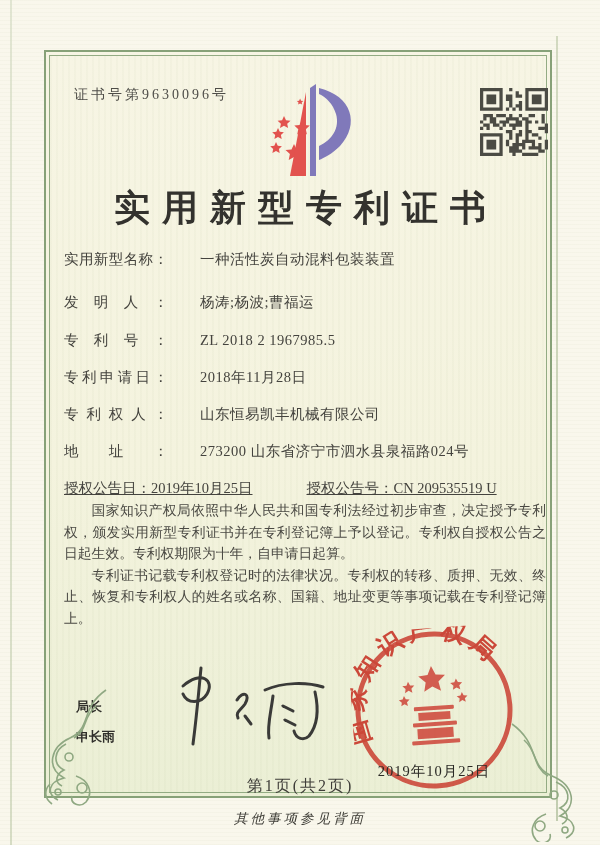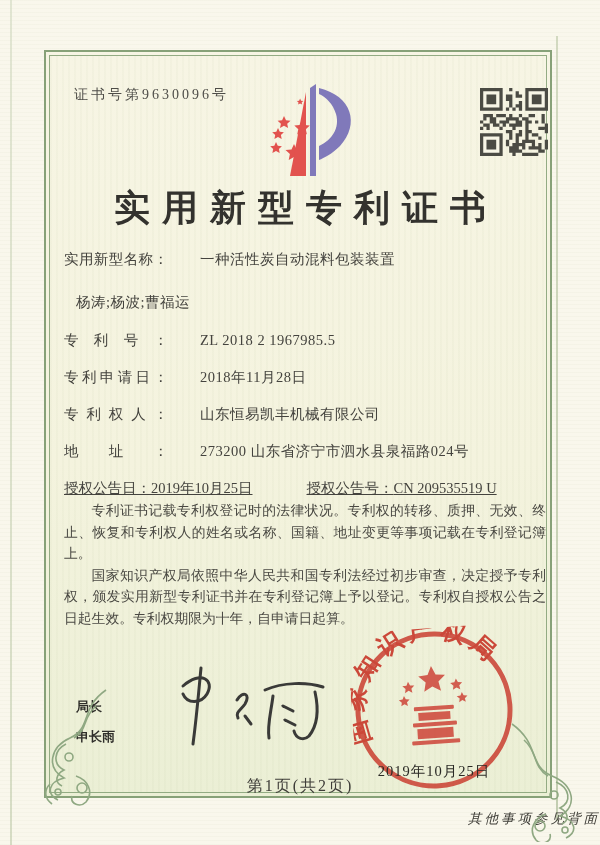--- a/index.html
+++ b/index.html
@@ -65,21 +65,21 @@
   .signature{position:absolute;left:165px;top:660px;width:175px;height:95px;}
 
   .seal{position:absolute;left:352px;top:628px;width:164px;height:164px;transform:rotate(-4deg);opacity:.92;}
   .seal-date{
     position:absolute;left:352px;top:762px;width:164px;text-align:center;
     font-size:14.5px;color:#2a2925;letter-spacing:1px;
   }
 
   .page-info{position:absolute;left:0;right:0;top:776px;text-align:center;
     font-size:16px;letter-spacing:2px;color:#3e3d38;}
-  .footer-note{position:absolute;left:0;right:0;top:810px;text-align:right;
+  .footer-note{position:absolute;left:0;right:0;top:810px;text-align:center;
     font-size:13.5px;font-style:italic;letter-spacing:3px;color:#3c3b35;}
 
   .ornament-bl{position:absolute;left:36px;top:684px;width:86px;height:122px;}
   .ornament-br{position:absolute;left:496px;top:720px;width:94px;height:122px;transform:scaleX(-1);}
 </style>
 </head>
 <body>
 
 <div>
   <div class="paper-texture"></div>
@@ -119,20 +119,21 @@
   </div>
 
   <div class="title">实用新型专利证书</div>
 
   <div class="fields">
     <div class="frow r1">
       <span class="flabel">实用新型名称：</span>
       <span class="fvalue">一种活性炭自动混料包装装置</span>
     </div>
     <div class="frow r2">
+      <span class="flabel">发明人：</span>
       <span class="fvalue">杨涛;杨波;曹福运</span>
     </div>
     <div class="frow r3">
       <span class="flabel">专利号：</span>
       <span class="fvalue">ZL 2018 2 1967985.5</span>
     </div>
     <div class="frow r4">
       <span class="flabel">专利申请日：</span>
       <span class="fvalue">2018年11月28日</span>
     </div>
@@ -147,22 +148,22 @@
   </div>
 
   <div class="grant-row">
     <span>授权公告日：</span>
     <span>2019年10月25日</span>
     <span class="grant-right">授权公告号：</span>
     <span>CN 209535519 U</span>
   </div>
 
   <div class="paragraphs">
+    <p>国家知识产权局依照中华人民共和国专利法经过初步审查，决定授予专利权，颁发实用新型专利证书并在专利登记簿上予以登记。专利权自授权公告之日起生效。专利权期限为十年，自申请日起算。</p>
     <p>专利证书记载专利权登记时的法律状况。专利权的转移、质押、无效、终止、恢复和专利权人的姓名或名称、国籍、地址变更等事项记载在专利登记簿上。</p>
-    <p>国家知识产权局依照中华人民共和国专利法经过初步审查，决定授予专利权，颁发实用新型专利证书并在专利登记簿上予以登记。专利权自授权公告之日起生效。专利权期限为十年，自申请日起算。</p>
   </div>
 
   <div class="signer">
     <div>局长</div>
     <div>申长雨</div>
   </div>
 
   <div class="signature">
     <svg viewBox="0 0 175 95" width="175" height="95" fill="none" stroke="#3a3a38" stroke-width="3" stroke-linecap="round">
       <path d="M36 8 C34 28 32 54 28 84"></path>

